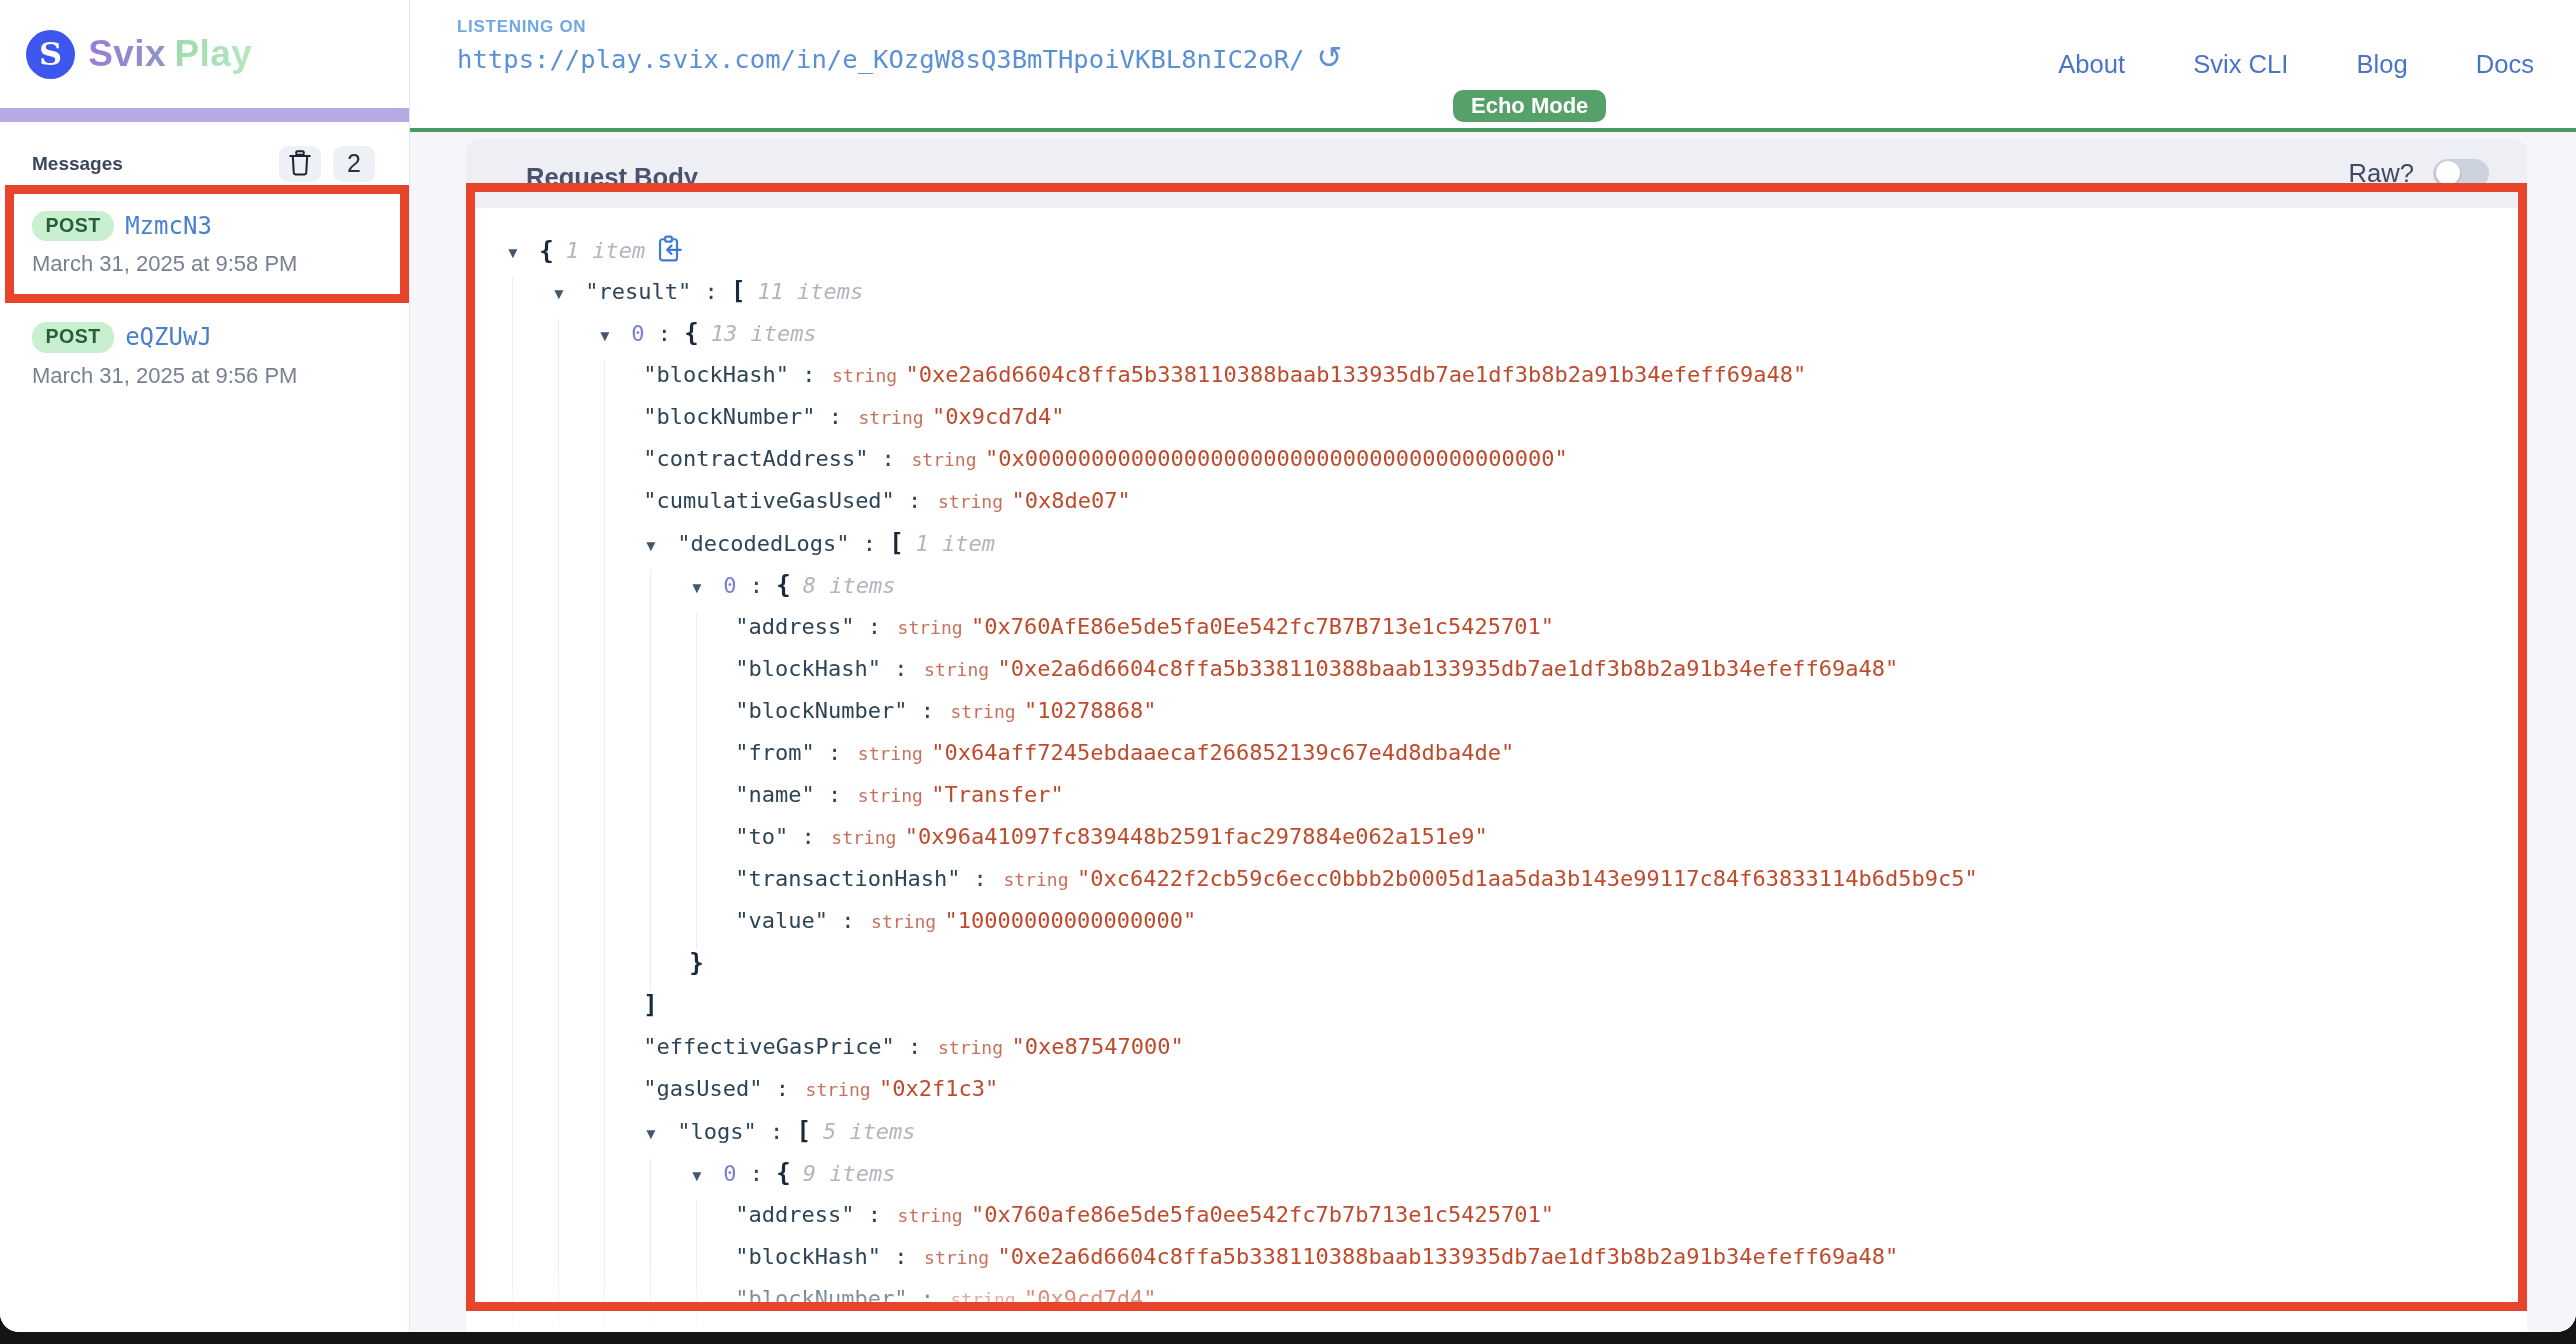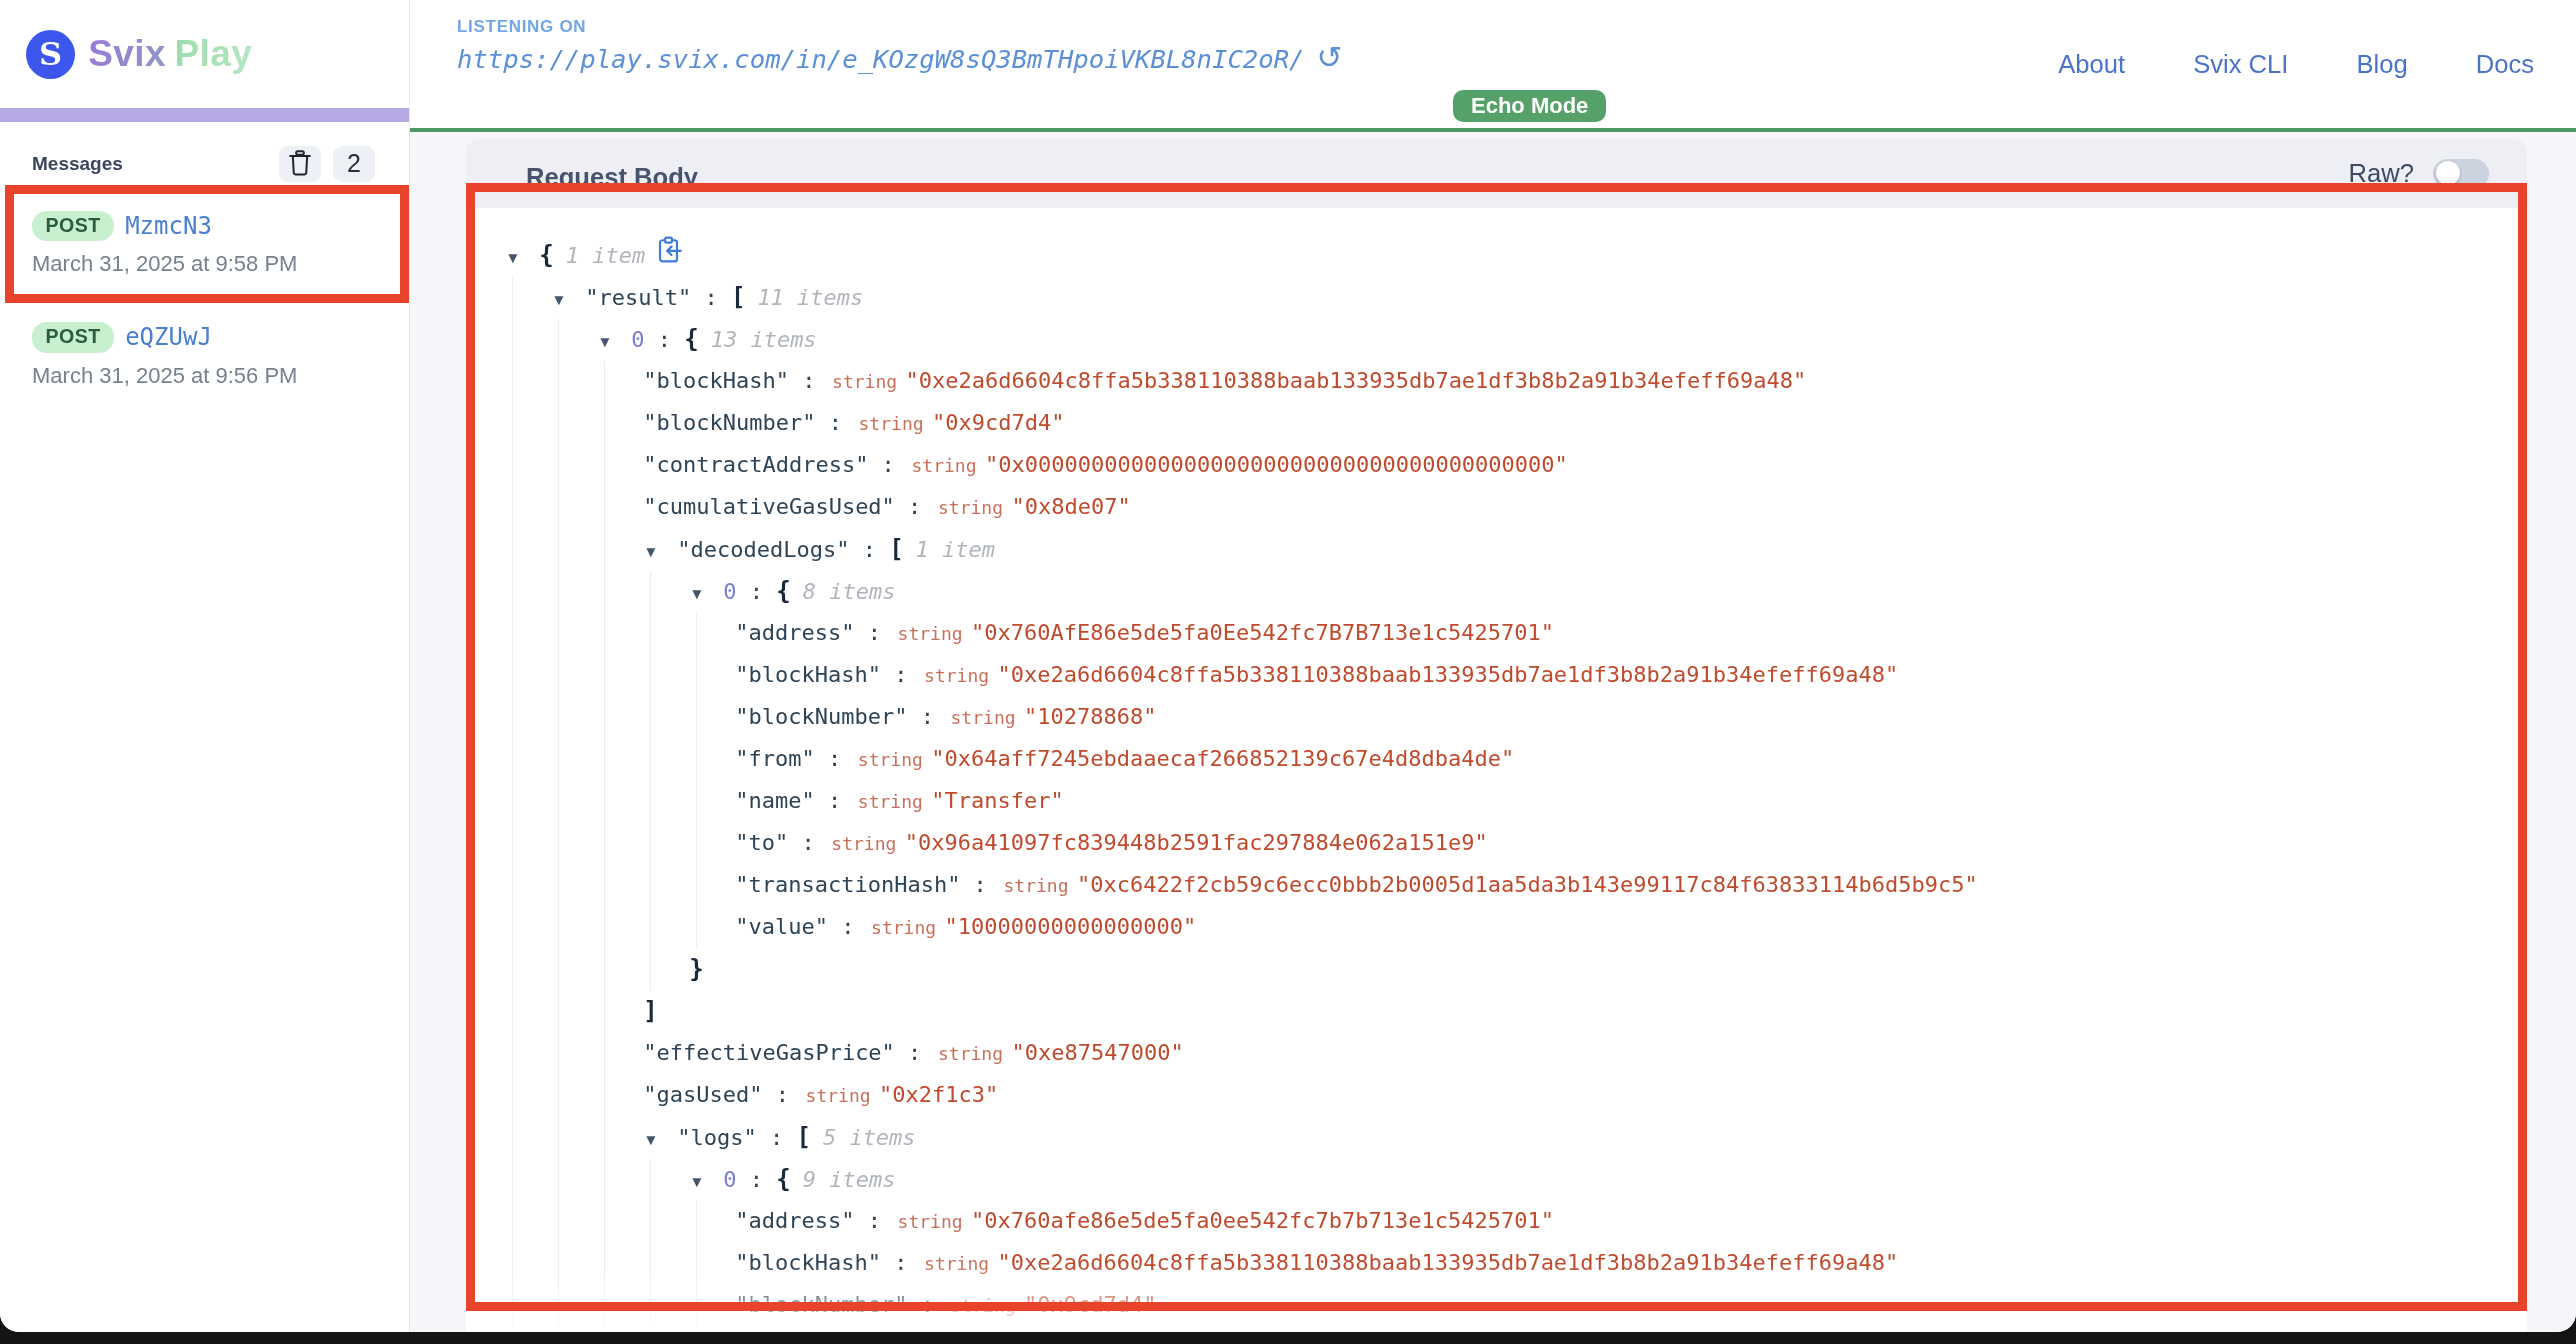--- a/index.html
+++ b/index.html
@@ -35,37 +35,37 @@
     font-weight:700;font-size:19.6px;letter-spacing:0.4px;border-radius:14.5px;}
   .msg-id{font-family:"DejaVu Sans Mono",monospace;font-size:24px;color:var(--msg-id);}
   .msg-date{margin-top:10.2px;font-size:22px;color:#76808f;}
   
   .main{flex:1;display:flex;flex-direction:column;min-width:0;}
   .m-header{height:132px;flex:none;background:#fff;border-bottom:4.3px solid var(--green);
     display:flex;align-items:stretch;justify-content:space-between;}
   .listen-block{padding:17px 0 0 47px;display:flex;flex-direction:column;gap:6.8px;}
   .listen-label{font-size:17px;font-weight:700;letter-spacing:0.7px;color:#72a7e6;}
   .listen-row{display:flex;align-items:center;gap:12px;}
-  .url{font-family:"DejaVu Sans Mono",monospace;font-size:25.6px;color:var(--url-blue);font-style:italic;}
+  .url{font-family:"DejaVu Sans Mono",monospace;font-size:25.6px;color:var(--url-blue);}
   .refresh{font-size:31px;color:var(--url-blue);line-height:1;cursor:pointer;transform:translateY(-1.7px);}
   .nav{display:flex;align-items:center;gap:68px;margin-right:42px;}
   .nav a{font-size:25.6px;color:var(--link-blue);text-decoration:none;cursor:pointer;}
   .content{flex:1;position:relative;background:var(--page-bg);min-height:0;}
   .card{position:absolute;left:56px;right:49px;top:6.8px;bottom:0;border-radius:13.6px 13.6px 0 0;overflow:hidden;}
   .card-header{height:69px;background:var(--card-header);display:flex;align-items:center;
     padding:0 38px 0 60px;}
   .card-title{font-size:25.6px;font-weight:600;color:var(--title);margin-top:8px;}
   .raw-group{margin-left:auto;display:flex;align-items:center;gap:19px;}
   .raw-label{font-size:25.6px;color:#3e4963;}
   .toggle{width:56px;height:29px;border-radius:14.5px;background:#ccd2de;position:relative;cursor:pointer;flex:none;}
   .toggle .knob{position:absolute;left:2.6px;top:2.6px;width:24px;height:24px;border-radius:50%;background:#fff;
     box-shadow:0 0.9px 2.6px rgba(0,0,0,0.25);}
   .card-body{position:absolute;left:0;right:0;top:69px;bottom:0;background:#fff;padding-top:27px;overflow:hidden;}
   
-  .json-row{padding-left:46px;height:42px;line-height:40px;white-space:nowrap;
+  .json-row{padding-left:46px;height:42px;line-height:28px;white-space:nowrap;
     font-family:"DejaVu Sans Mono",monospace;font-size:22px;display:flex;align-items:stretch;}
   .guide{display:inline-block;width:46px;flex:none;border-left:1.7px solid var(--guide);}
   .row-content{margin-left:-6.8px;display:inline-block;}
   .tri{display:inline-block;width:34px;font-size:15.4px;color:#44566b;cursor:pointer;font-family:"Liberation Sans",sans-serif;}
   .jkey{color:var(--key);}
   .jidx{color:var(--idx);}
   .jcolon{color:var(--key);}
   .jbrace{color:var(--brace);font-weight:700;font-size:24px;}
   .jmeta{color:var(--meta);font-style:italic;margin-left:12px;}
   .jtype{color:var(--type);font-size:18px;margin:0 8.5px 0 3.4px;}

